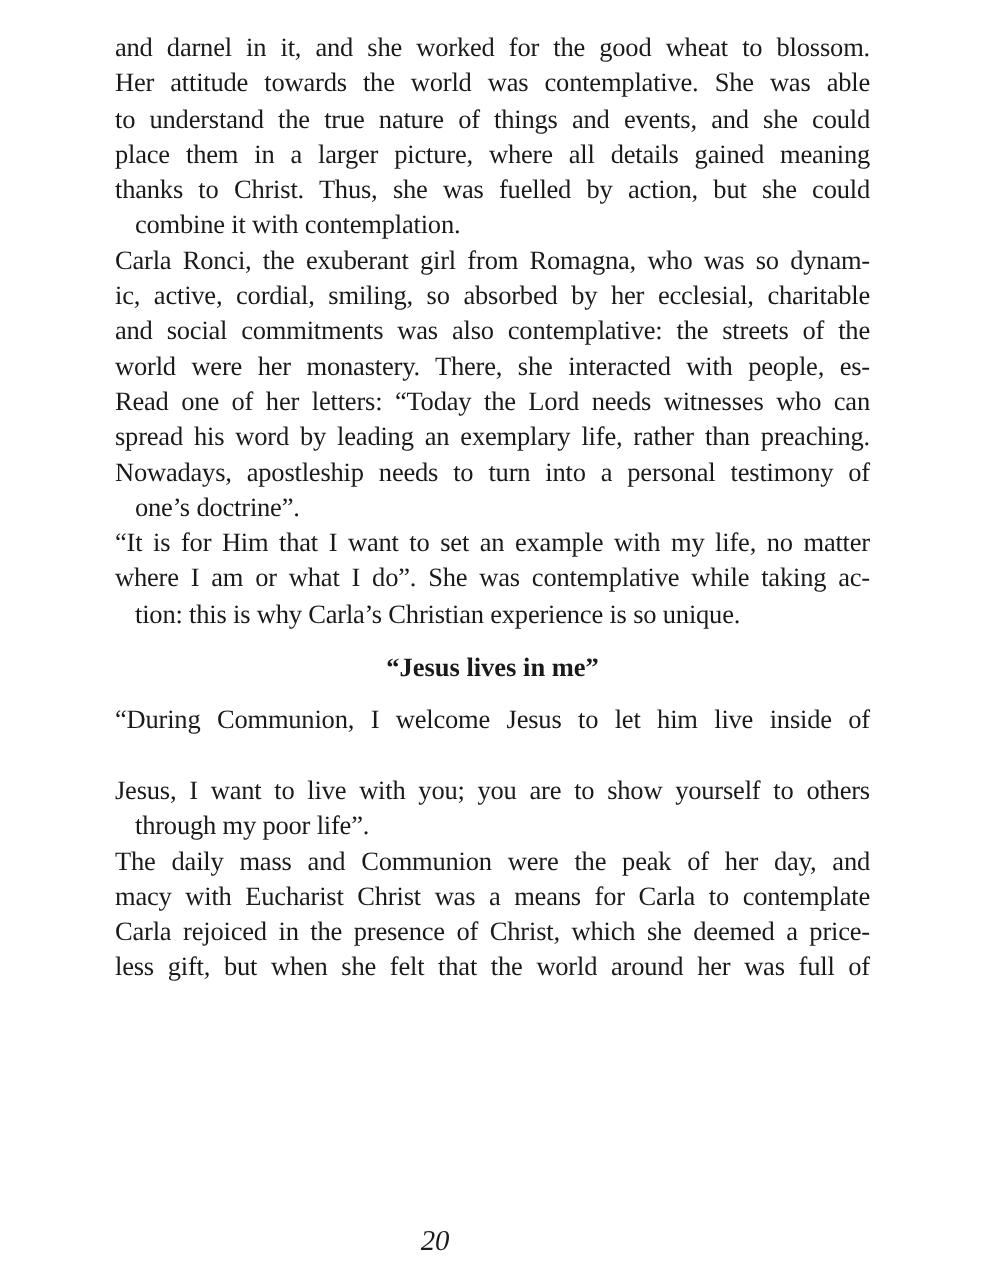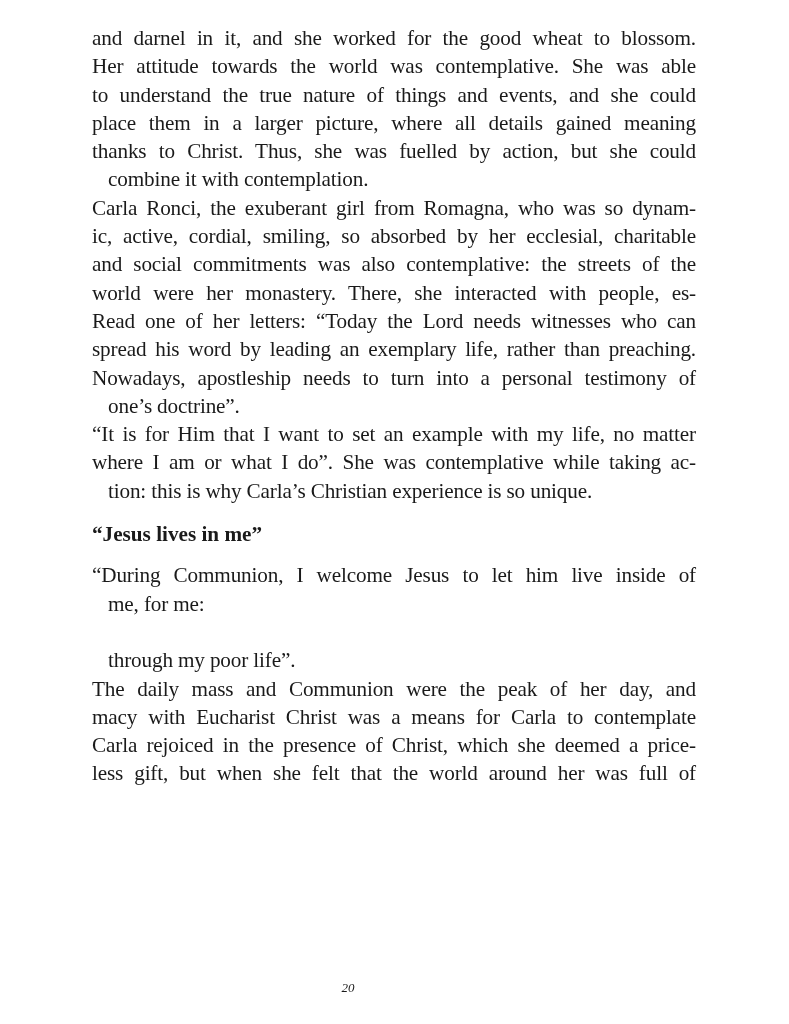--- a/index.html
+++ b/index.html
@@ -37,29 +37,30 @@
   .gap {
     height: 28.3px;
   }
   .heading {
     font-weight: bold;
     font-size: 21.2px;
     line-height: 28.3px;
     height: 28.3px;
     margin-top: 15px;
     margin-bottom: 13px;
+    text-align: center;
   }
   .page-number {
     position: absolute;
     top: 980px;
     left: 0;
     width: 696px;
     text-align: center;
     font-style: italic;
-    font-size: 13px;
+    font-size: 23px;
   }
 </style>
 </head>
 <body>
 
 <div class="page">
 
   <div>
     <div class="line">and darnel in it, and she worked for the good wheat to blossom.</div>
     <div class="line">Her attitude towards the world was contemplative. She was able</div>
@@ -86,24 +87,24 @@
   <div>
     <div class="line">“It is for Him that I want to set an example with my life, no matter</div>
     <div class="line">where I am or what I do”. She was contemplative while taking ac-</div>
     <div class="line last">tion: this is why Carla’s Christian experience is so unique.</div>
   </div>
 
   <div class="heading">“Jesus lives in me”</div>
 
   <div>
     <div class="line">“During Communion, I welcome Jesus to let him live inside of</div>
-    <div class="line last">me, for me:</div>
   </div>
   <div class="gap"></div>
   <div>
+    <div class="line">Jesus, I want to live with you; you are to show yourself to others</div>
     <div class="line last">through my poor life”.</div>
   </div>
 
   <div>
     <div class="line">The daily mass and Communion were the peak of her day, and</div>
     <div class="line">macy with Eucharist Christ was a means for Carla to contemplate</div>
   </div>
   <div>
     <div class="line">Carla rejoiced in the presence of Christ, which she deemed a price-</div>
     <div class="line">less gift, but when she felt that the world around her was full of</div>

